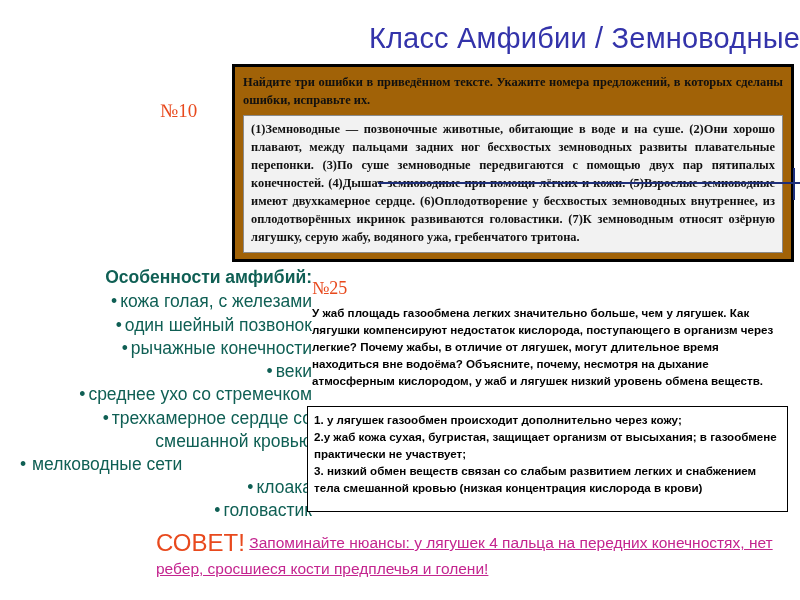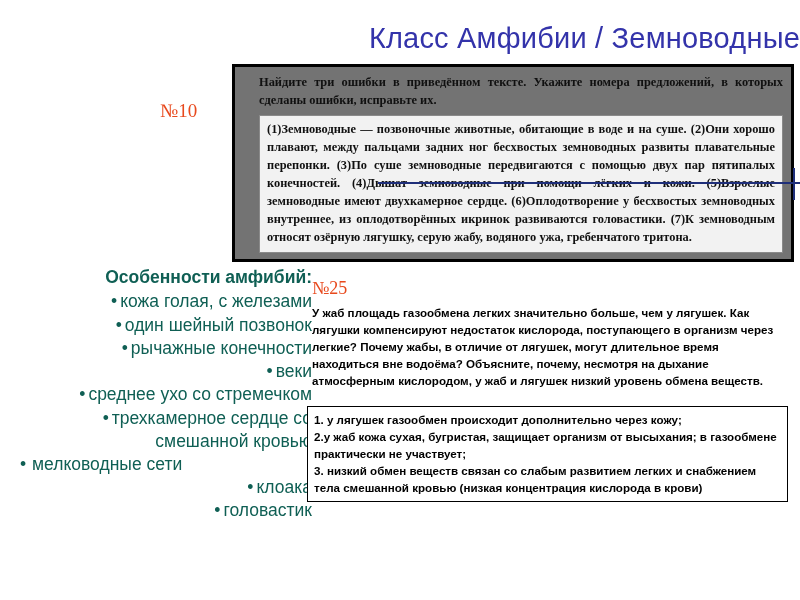--- a/index.html
+++ b/index.html
@@ -19,22 +19,22 @@
 
   
   #n10{
     position:absolute;left:160px;top:100px;
     font-family:"Liberation Serif", serif;font-size:19px;color:#e8491d;
   }
 
   
   #task10{
     position:absolute;left:232px;top:64px;width:562px;
-    border:3px solid #000;background:#737373;box-sizing:border-box;
-    padding:7px 8px 6px 24px;
+    border:3px solid #000;background:#a16207;box-sizing:border-box;
+    padding:7px 8px 6px 8px;
   }
   #task10 .prompt{
     font-family:"Liberation Serif", serif;font-size:12.4px;line-height:1.42;
     color:#101010;text-align:justify;font-weight:600;
   }
   #task10 .inner{
     margin-top:6px;border:1px solid #8a8a8a;background:#f2f2f2;
     padding:5px 7px 5px 7px;
   }
   #task10 .inner p{
@@ -71,21 +71,21 @@
     position:absolute;left:312px;top:278px;
     font-family:"Liberation Serif", serif;font-size:18px;color:#e8491d;
   }
   #q25{
     position:absolute;left:312px;top:305px;width:470px;
     font-size:11.6px;font-weight:bold;line-height:1.46;color:#000;
   }
   #ans25{
     position:absolute;left:307px;top:406px;width:481px;
     border:1px solid #000;background:#fff;box-sizing:border-box;
-    padding:4px 6px 5px 6px;
+    padding:4px 6px 15px 6px;
   }
   #ans25 .row{
     font-size:11.6px;font-weight:bold;line-height:1.47;color:#000;
   }
 
   
   #advice{position:absolute;left:156px;top:530px;width:640px;}
   #advice .sovet{
     font-size:24px;color:#e8491d;font-weight:400;vertical-align:top;
     line-height:26px;
@@ -131,14 +131,18 @@
 
   <div id="n25">№25</div>
   <div id="q25">У жаб площадь газообмена легких значительно больше, чем у лягушек. Как лягушки компенсируют недостаток кислорода, поступающего в организм через легкие? Почему жабы, в отличие от лягушек, могут длительное время находиться вне водоёма? Объясните, почему, несмотря на дыхание атмосферным кислородом, у жаб и лягушек низкий уровень обмена веществ.</div>
 
   <div id="ans25">
     <div class="row">1. у лягушек газообмен происходит дополнительно через кожу;</div>
     <div class="row">2.у жаб кожа сухая, бугристая, защищает организм от высыхания; в газообмене практически не участвует;</div>
     <div class="row">3. низкий обмен веществ связан со слабым развитием легких и снабжением тела смешанной кровью (низкая концентрация кислорода в крови)</div>
   </div>
 
+  <div id="advice">
+    <span class="sovet">СОВЕТ!</span>
+    <span class="tip">Запоминайте нюансы: у лягушек 4 пальца на передних конечностях, нет ребер, сросшиеся кости предплечья и голени!</span>
+  </div>
 
 </div>
 
 </body></html>

